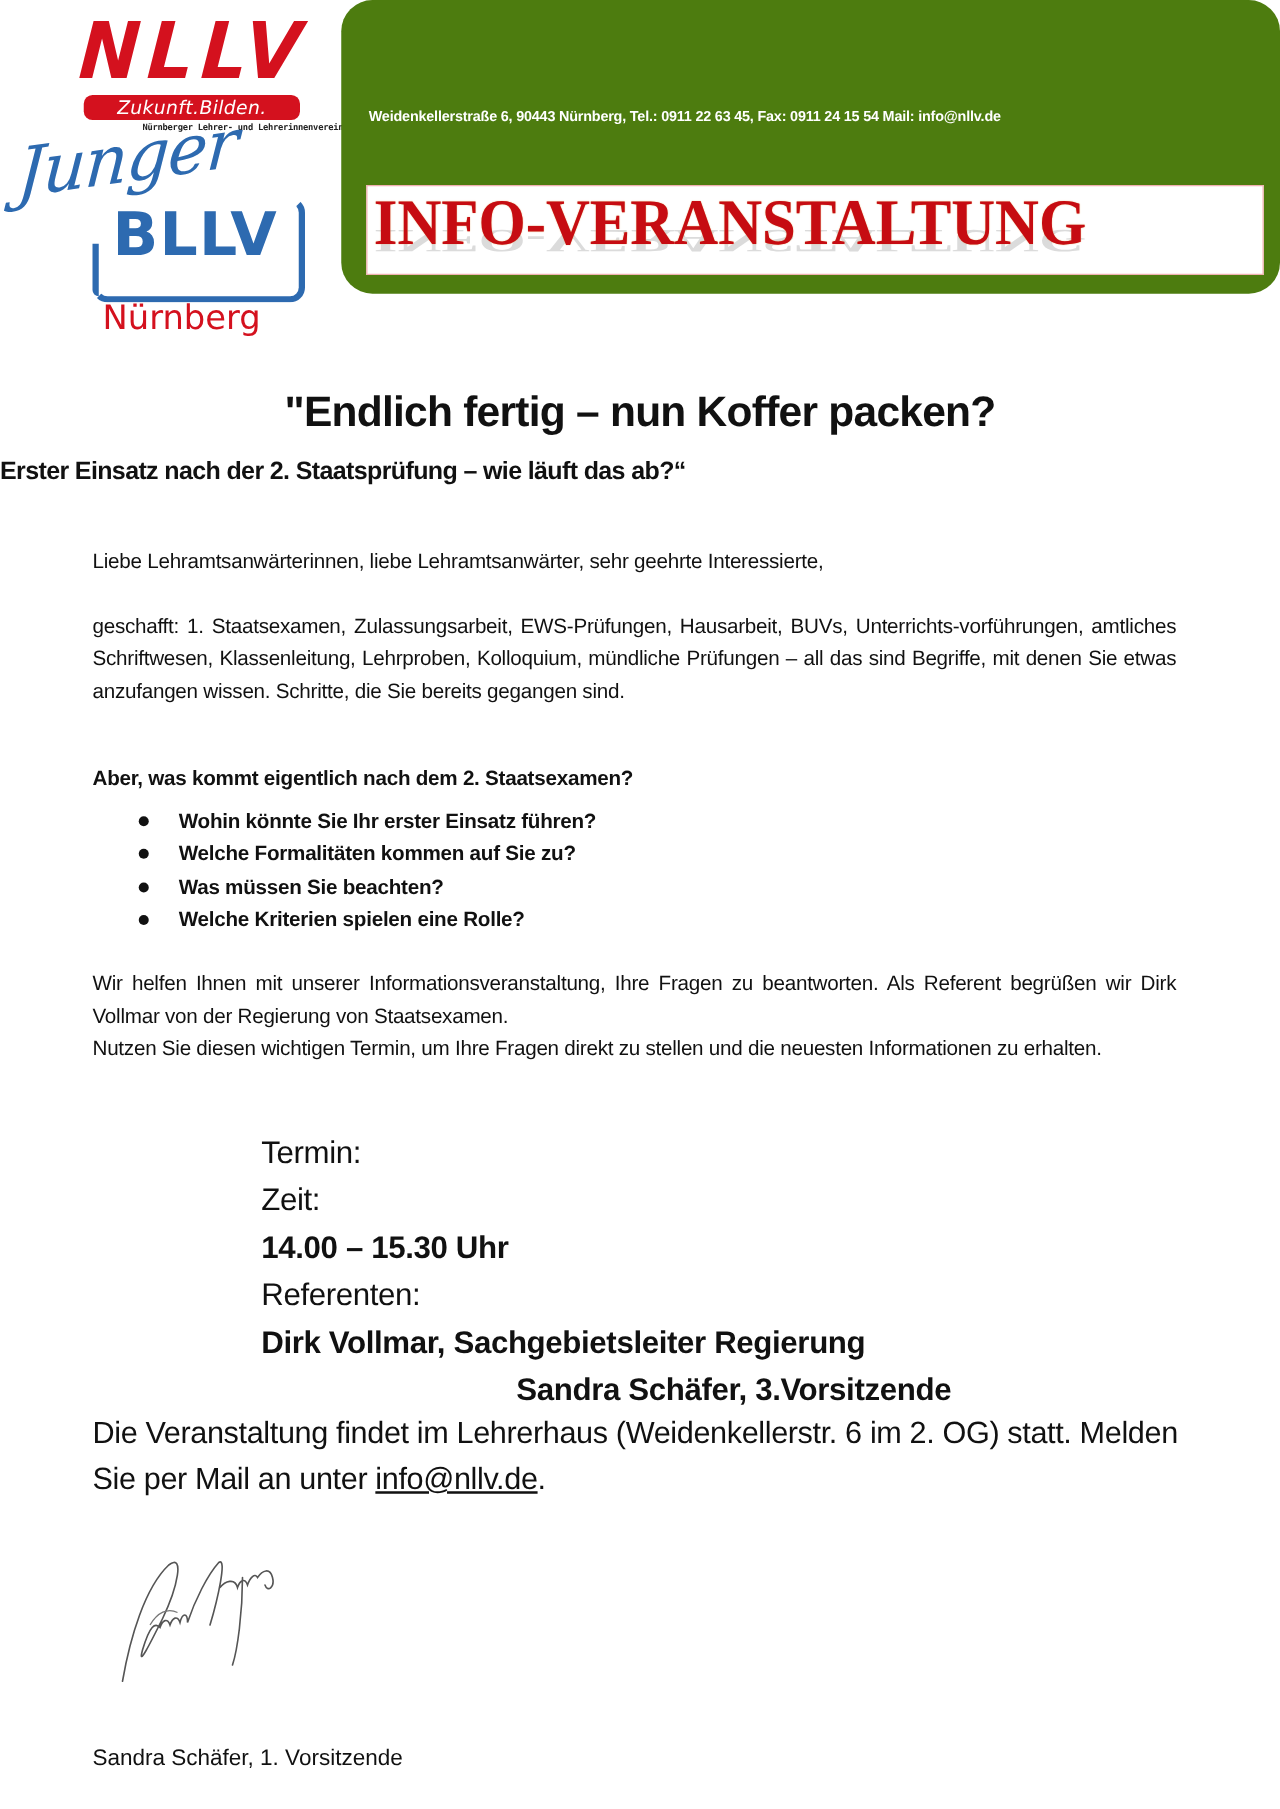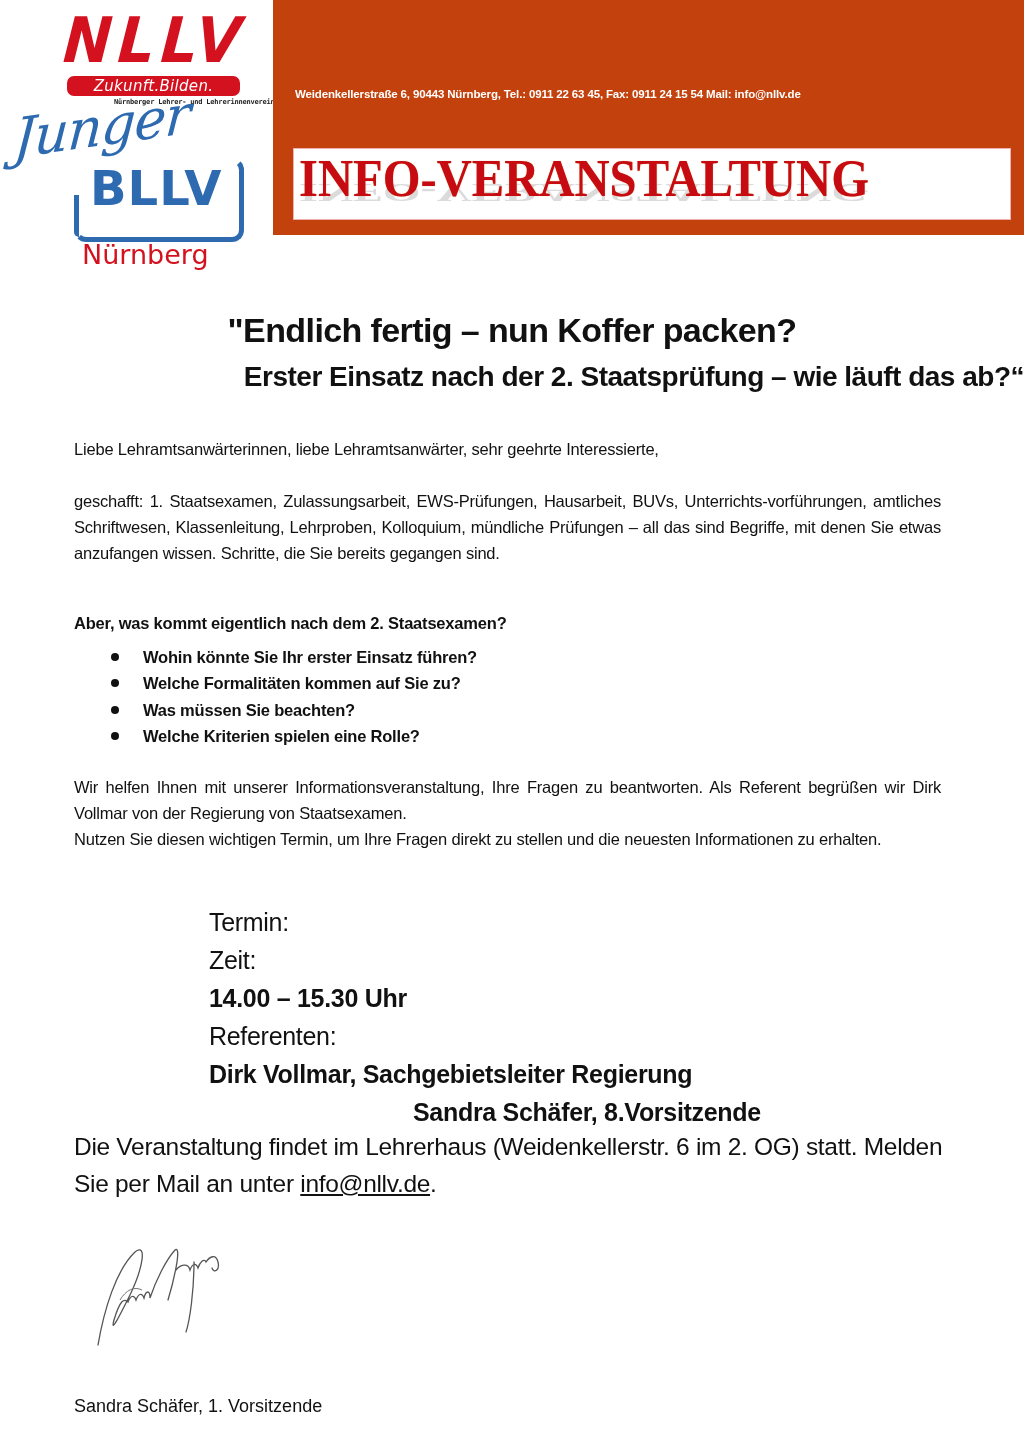--- a/index.html
+++ b/index.html
@@ -23,37 +23,37 @@
             transform-origin: left bottom; font-weight: normal; letter-spacing: -1px; }
   .bllv-frame { position: absolute; left: 68px; top: 48px; width: 160px; height: 74px;
                 border: 5px solid #2d6ab0; border-radius: 12px; border-top-color: transparent; border-left-color: transparent; }
   .bllv-frame::before { content: ""; position: absolute; left: -5px; top: 32px; width: 5px; height: 42px; background: #2d6ab0; border-radius: 0 0 0 10px; }
   .bllv-word { position: absolute; left: 84px; top: 50px; font-family: "DejaVu Sans", sans-serif; font-weight: bold;
                color: #2d6ab0; font-size: 48px; line-height: 56px; letter-spacing: 1px; }
   .nuernberg { position: absolute; left: 76px; top: 128px; font-family: "DejaVu Sans", sans-serif;
                color: #d4111e; font-size: 27px; line-height: 34px; }
 
   
-  .header-box { position: absolute; left: 273px; top: 0; width: 751px; height: 235px; background: #c2410c; }
+  .header-box { position: absolute; left: 273px; top: 0; width: 751px; height: 235px; background: #4d7c0f; border-radius: 25px; }
   .header-address { position: absolute; left: 22px; top: 88px; color: #fff; font-weight: bold;
                     font-size: 11.5px; letter-spacing: -0.15px; white-space: nowrap; }
   .header-inset { position: absolute; left: 20px; top: 148px; width: 718px; height: 72px; background: #fff;
                   border: 1px solid #f0b0b0; box-sizing: border-box; overflow: hidden; }
   .header-title { position: absolute; left: 5px; top: 4px; font-family: "Liberation Serif", serif;
                   font-weight: bold; color: #c60c12; font-size: 52px; line-height: 52px; letter-spacing: 0px;
                   text-shadow: 0 0 1px #e0a060; white-space: nowrap; transform: scaleX(0.935); transform-origin: left top; }
   .header-title-reflect { position: absolute; left: 5px; top: 56px; font-family: "Liberation Serif", serif;
                   font-weight: bold; color: #999; opacity: 0.35; font-size: 52px; line-height: 52px;
                   transform: scaleX(0.935) scaleY(-0.5); transform-origin: left top; white-space: nowrap; }
 
   
   .title-1 { position: absolute; left: 0; width: 1024px; top: 308px; text-align: center;
              font-weight: bold; font-size: 34px; line-height: 44px; letter-spacing: -0.6px; }
-  .title-2 { position: absolute; left: 0; width: 1024px; top: 358px; text-align: right;
-             font-weight: bold; font-size: 28px; line-height: 38px; letter-spacing: -0.5px; }
+  .title-2 { position: absolute; left: 0; width: 1024px; top: 358px; text-align: left;
+             font-weight: bold; font-size: 20px; line-height: 38px; letter-spacing: -0.5px; }
 
   
   .body { position: absolute; left: 74px; width: 867px; font-size: 16.5px; line-height: 26px; letter-spacing: -0.2px; }
   .justify { text-align: justify; text-align-last: left; }
   .greeting { top: 436px; }
   .para1 { top: 488px; }
   .question { top: 610px; font-weight: bold; }
   .bullets { position: absolute; left: 108px; top: 644px; margin: 0; padding: 0; list-style: none;
              font-weight: bold; font-size: 16.5px; line-height: 26.3px; letter-spacing: -0.2px; }
   .bullets li { position: relative; padding-left: 35px; }
@@ -124,21 +124,21 @@
     <span class="dlabel">Termin:</span>
   </div>
   <div class="drow">
     <span class="dlabel">Zeit:</span>
     <span class="dval">14.00 – 15.30 Uhr</span>
   </div>
   <div class="drow">
     <span class="dlabel">Referenten:</span>
     <span class="dval">Dirk Vollmar, Sachgebietsleiter Regierung</span>
   </div>
-  <div class="dcont2">Sandra Schäfer, 8.Vorsitzende</div>
+  <div class="dcont2">Sandra Schäfer, 3.Vorsitzende</div>
 </div>
 
 <div class="location">
   <span>Die Veranstaltung findet im Lehrerhaus (Weidenkellerstr. 6 im 2. OG) statt. Melden Sie per Mail an unter </span><a title="info@nllv.de">info@nllv.de</a><span>.</span>
 </div>
 
 <svg class="signature" viewBox="0 0 150 110" xmlns="http://www.w3.org/2000/svg">
   <path d="M8 105 C 14 70, 26 30, 45 12 C 58 2, 52 30, 40 55 C 30 75, 20 95, 24 80 C 30 60, 34 58, 38 62 C 40 56, 44 54, 46 60 C 48 54, 52 52, 54 58 C 56 50, 60 50, 60 58 C 66 40, 76 20, 85 10 C 92 5, 84 40, 78 60 M 86 30 C 90 25, 98 22, 100 30 C 102 24, 106 22, 108 28 C 110 22, 114 18, 116 22 C 120 16, 126 14, 128 22 C 130 30, 124 34, 122 28 M 104 22 C 104 50, 100 80, 96 92" fill="none" stroke="#555" stroke-width="1.3" stroke-linecap="round"></path>
   <path d="M 30 60 C 36 50, 44 46, 52 50" fill="none" stroke="#777" stroke-width="1"></path>
 </svg>

